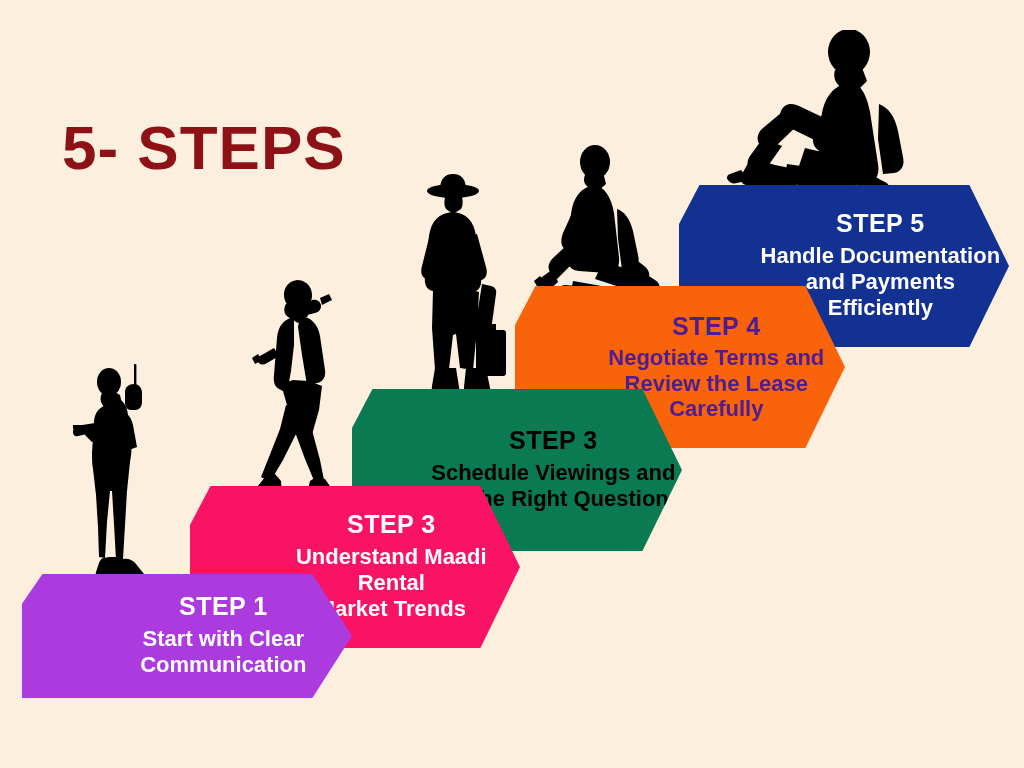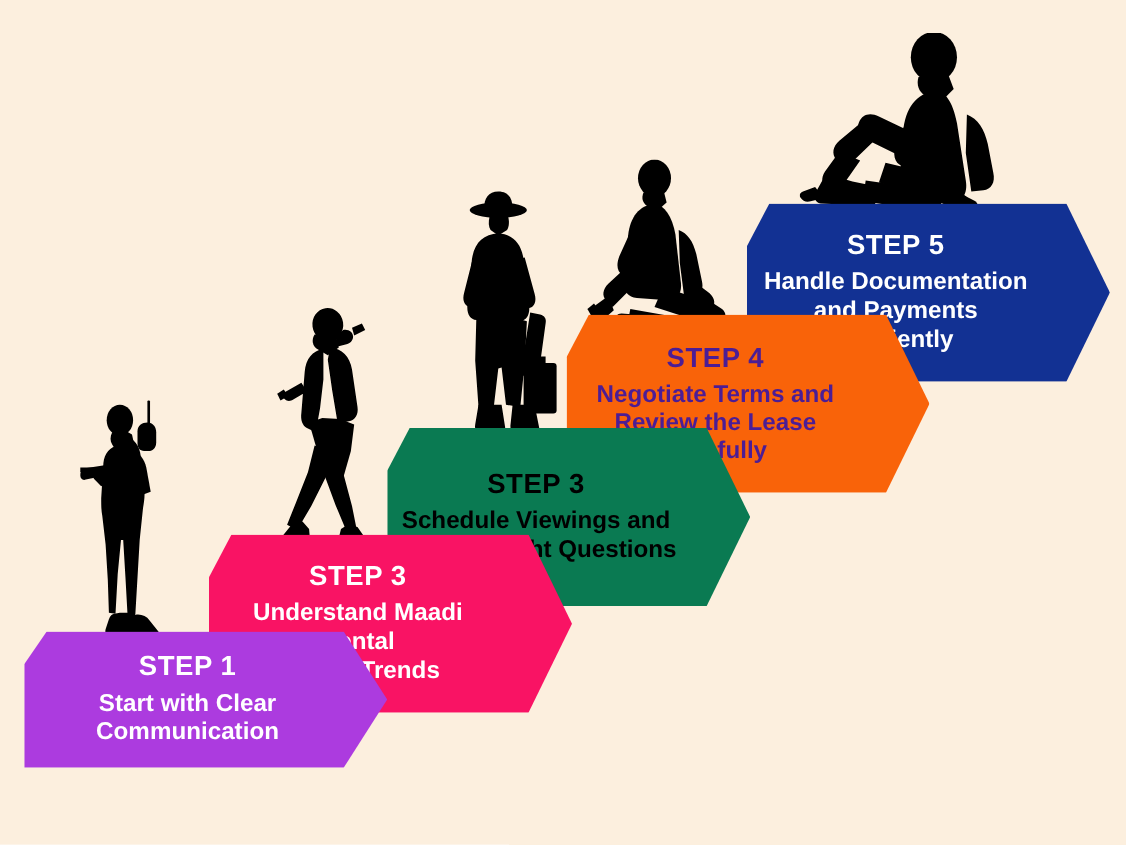--- a/index.html
+++ b/index.html
@@ -57,21 +57,21 @@
     clip-path: polygon(
         0% 24%,
         6.2% 0%,
         88% 0%,
         100% 50%,
         88% 100%,
         0% 100%);
     display: flex;
     flex-direction: column;
     justify-content: center;
-    align-items: flex-start;
+    align-items: flex-end;
   }
   .step .step-number {
     font-size: 25px;
     font-weight: 700;
     line-height: 1.1;
     letter-spacing: 0.5px;
     margin: 0 0 5px 0;
   }
   .step .step-desc {
     font-size: 22px;
@@ -94,20 +94,21 @@
 
   
   #step-1 .step-text { margin-left: 6%; }
   #step-4 .step-desc { line-height: 1.15; }
 </style>
 </head>
 <body>
 
 <div id="canvas" style="background: rgb(252, 239, 222);">
 
+  <div id="title" style="color: rgb(142, 17, 22);">5- STEPS</div>
 
   <div class="silhouette" id="sil-1">
     <svg viewBox="0 0 110 228" xmlns="http://www.w3.org/2000/svg" aria-hidden="true">
       <g fill="#000000">
         <rect x="66" y="2" width="2.4" height="22" rx="1"></rect>
         <path d="M66 22c5 0 8 4 8 9v9c0 5-3 8-7 8h-4c-4 0-6-3-6-7v-11c0-5 4-8 9-8z"></path>
         <ellipse cx="41" cy="20" rx="12" ry="14"></ellipse>
         <path d="M34 31c-2 4-2 8 0 11l3 5 9-2 8-3-2-9-7-4z"></path>
         <path d="M40 43c-8 1-13 7-14 16l-2 32c0 6 0 11 1 16l3 26 2 32 1 30 6 1 2-36 3-31 2 0 2 33 2 36 7-1 2-34 2-34 3-29c1-6 2-12 1-18l-3-29c-1-10-6-17-15-18l-5-0z"></path>
         <path d="M53 49c6 1 10 6 12 14l4 22-8 3-6-21z"></path>

